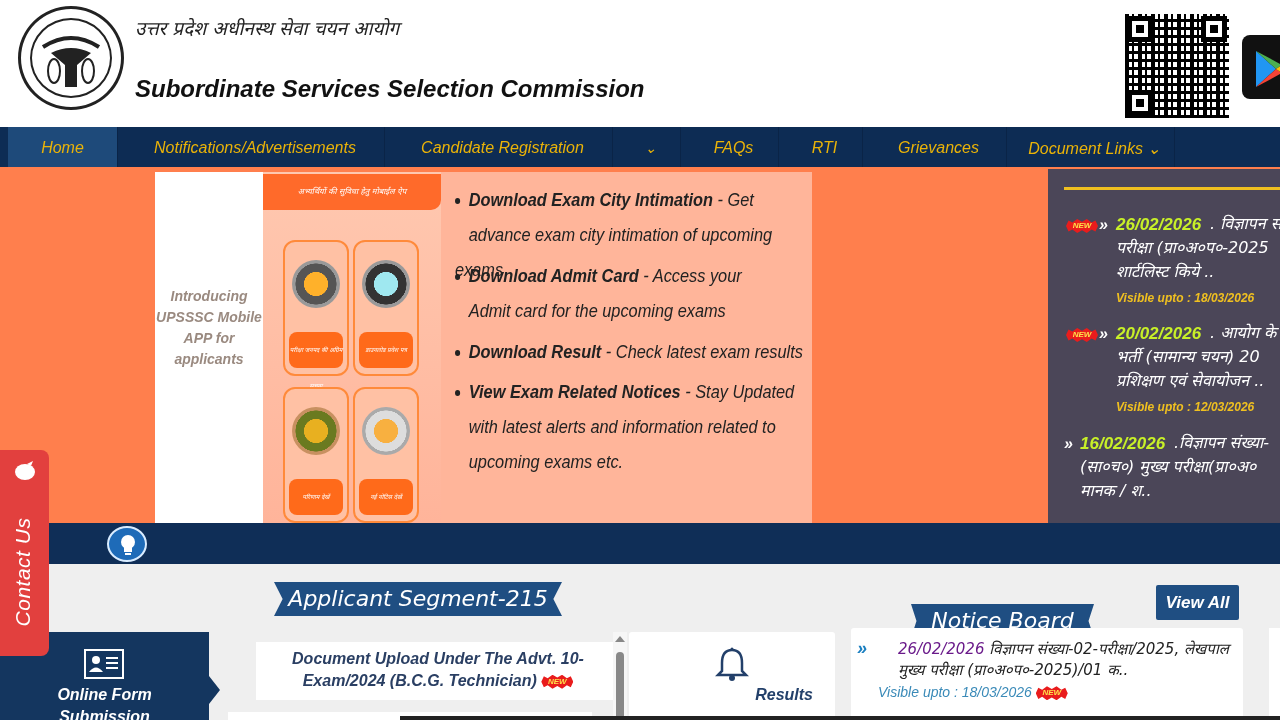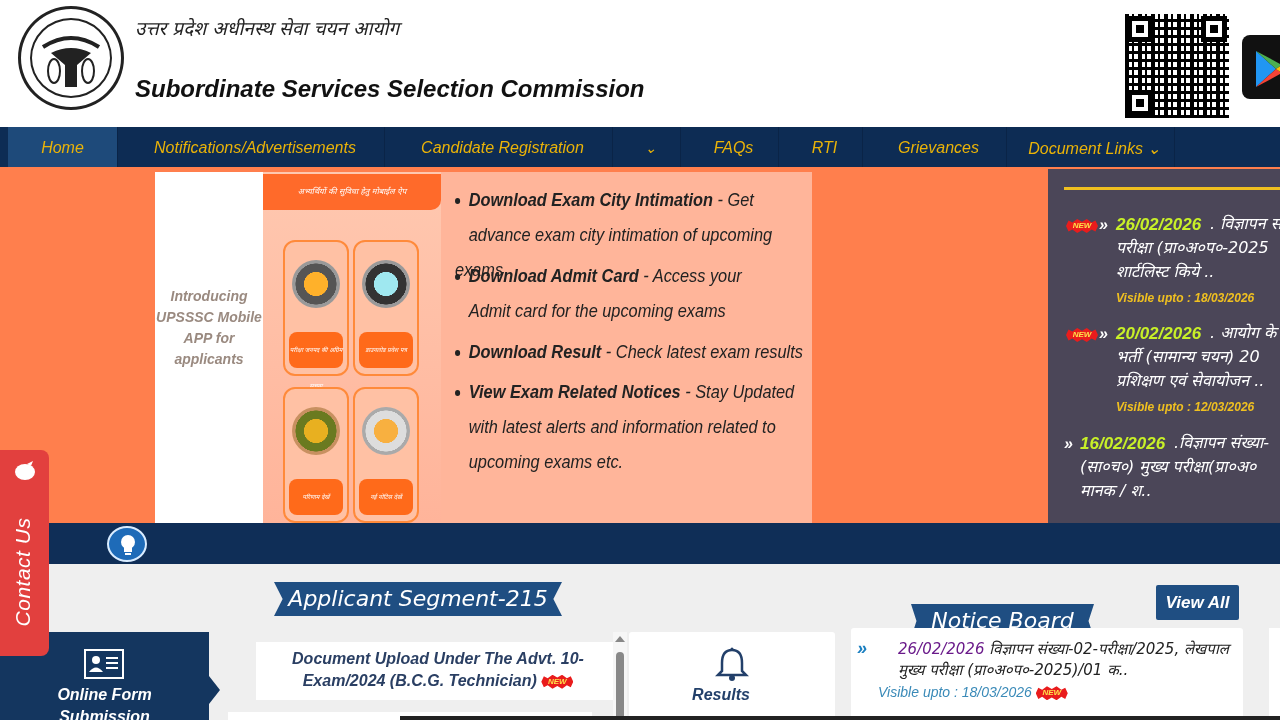--- a/index.html
+++ b/index.html
@@ -70,21 +70,21 @@
   .online-form svg { position: absolute; left: 84px; top: 17px; }
   .seg-list { position: absolute; left: 220px; top: 632px; width: 395px; height: 88px; background: #efefef; }
   .seg-item { position: absolute; left: 8px; top: 10px; width: 364px; height: 58px; background: #fff; text-align: center; color: #2a3f63; font-size: 16px; font-weight: bold; line-height: 22px; padding-top: 6px; margin-left: 28px; }
   .seg-item2 { position: absolute; left: 8px; top: 80px; width: 364px; height: 20px; background: #fff; }
   .new-inline { display: inline-block; width: 32px; height: 14px; background: #e91c1c; color: #ffe04a; font-size: 8px; font-weight: bold; text-align: center; line-height: 14px; vertical-align: middle; clip-path: polygon(0 50%, 8% 10%, 20% 25%, 35% 0, 50% 20%, 65% 0, 80% 25%, 92% 10%, 100% 50%, 92% 90%, 80% 75%, 65% 100%, 50% 80%, 35% 100%, 20% 75%, 8% 90%); }
   .scrollbar { position: absolute; left: 613px; top: 632px; width: 14px; height: 88px; background: #f6f6f6; }
   .scrollbar .up { position: absolute; left: 2px; top: 4px; width: 0; height: 0; border-left: 5px solid transparent; border-right: 5px solid transparent; border-bottom: 6px solid #888; }
   .scrollbar .thumb { position: absolute; left: 3px; top: 20px; width: 8px; height: 68px; background: #888; border-radius: 4px; }
   .results-card { position: absolute; left: 629px; top: 632px; width: 206px; height: 88px; background: #fff; border-radius: 3px; }
   .results-card svg { position: absolute; left: 86px; top: 15px; }
-  .results-card .lbl { position: absolute; left: 0; top: 54px; width: 184px; text-align: center; color: #23406a; font-size: 16px; font-weight: bold; }
+  .results-card .lbl { position: absolute; left: 0; top: 54px; width: 184px; text-align: right; color: #23406a; font-size: 16px; font-weight: bold; }
   .notice-card { position: absolute; left: 851px; top: 628px; width: 392px; height: 92px; background: #fff; border-radius: 3px; }
   .notice-arrow { position: absolute; left: 6px; top: 10px; color: #1a7fc0; font-size: 18px; font-weight: bold; }
   .notice-date { color: #6a1a8a; }
   .notice-text { position: absolute; left: 27px; top: 11px; width: 360px; font-family: "DejaVu Sans", sans-serif; font-size: 15px; color: #222; line-height: 21px; margin-left: 20px; }
   .notice-vis { position: absolute; left: 27px; top: 56px; color: #3a8ab8; font-size: 14px; }
   .right-card { position: absolute; left: 1269px; top: 628px; width: 11px; height: 92px; background: #fff; }
   .bottom-bar { position: absolute; left: 400px; top: 716px; width: 880px; height: 4px; background: #222; }
 
   
   .contact { position: absolute; left: 0; top: 450px; width: 49px; height: 206px; background: #e2403e; border-radius: 0 8px 8px 0; }

